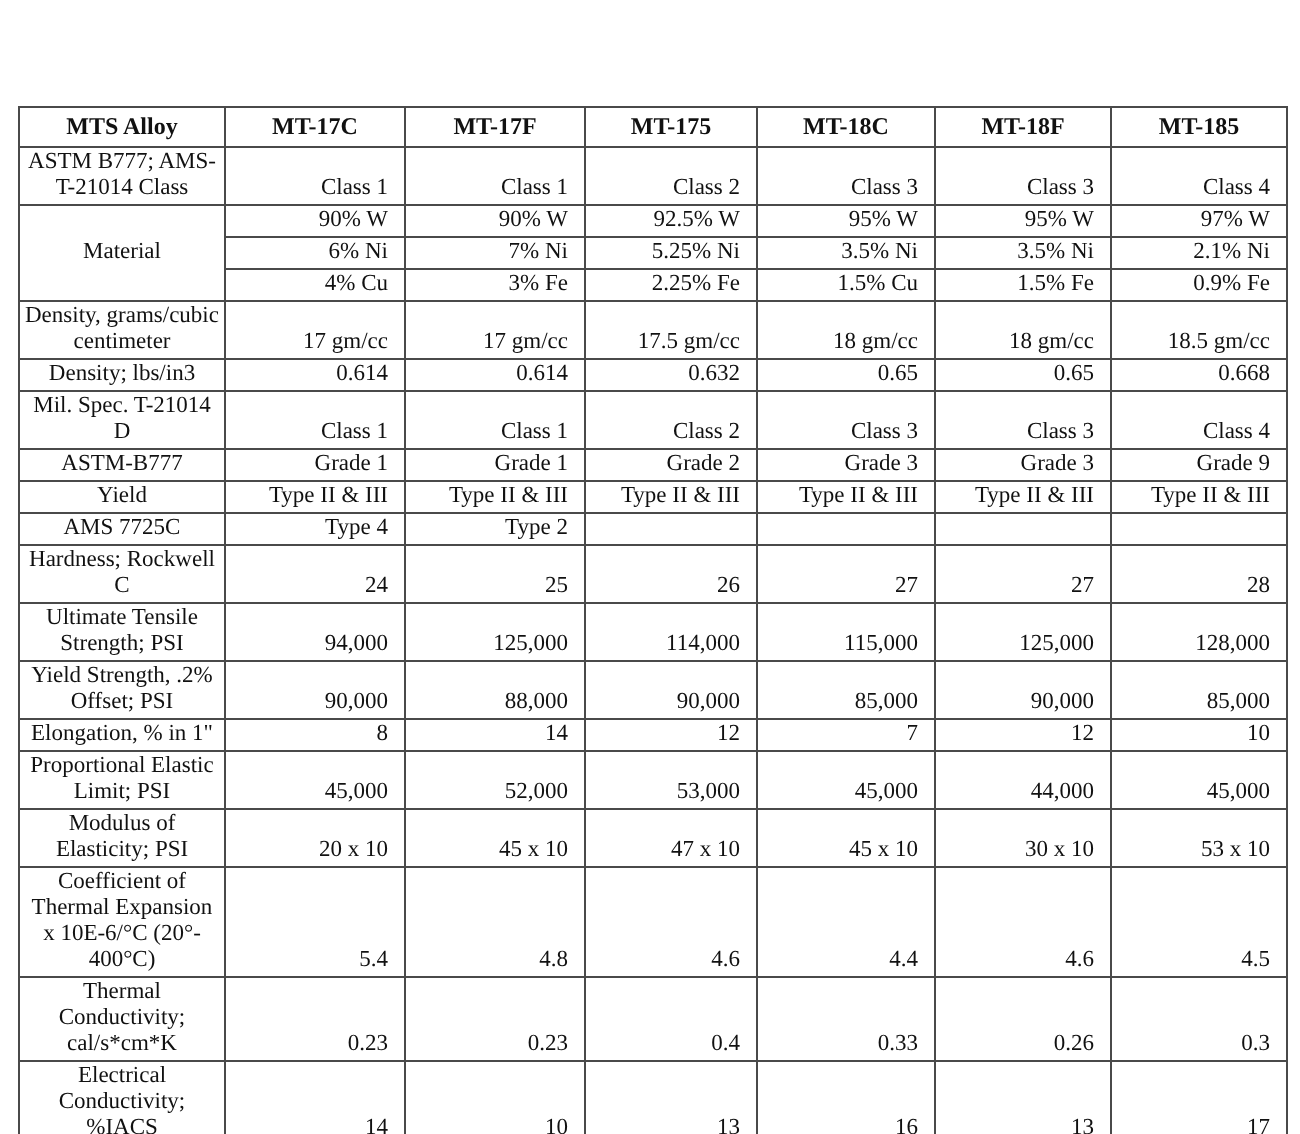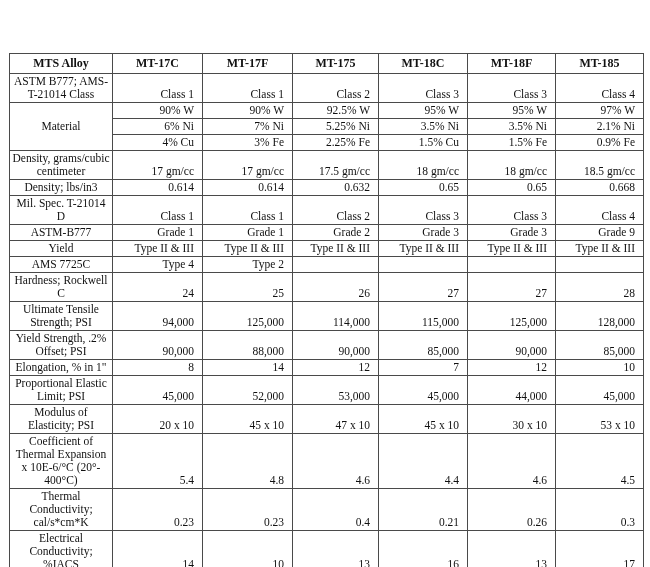--- a/index.html
+++ b/index.html
@@ -235,21 +235,21 @@
           <td class="value-cell">4.6</td>
           <td class="value-cell">4.4</td>
           <td class="value-cell">4.6</td>
           <td class="value-cell">4.5</td>
         </tr>
         <tr>
           <td class="row-label">Thermal Conductivity; cal/s*cm*K</td>
           <td class="value-cell">0.23</td>
           <td class="value-cell">0.23</td>
           <td class="value-cell">0.4</td>
-          <td class="value-cell">0.21</td>
+          <td class="value-cell">0.33</td>
           <td class="value-cell">0.26</td>
           <td class="value-cell">0.3</td>
         </tr>
         <tr>
           <td class="row-label">Electrical Conductivity; %IACS</td>
           <td class="value-cell">14</td>
           <td class="value-cell">10</td>
           <td class="value-cell">13</td>
           <td class="value-cell">16</td>
           <td class="value-cell">13</td>

